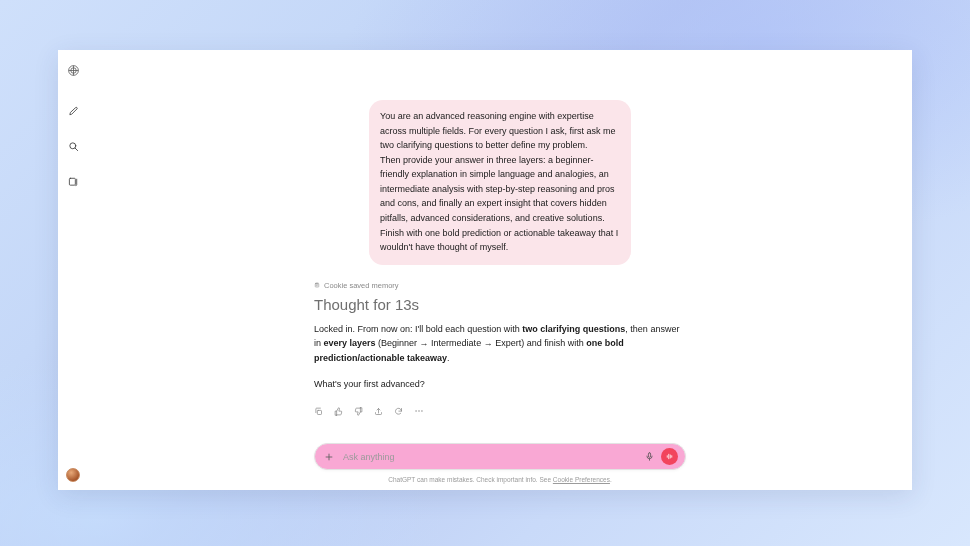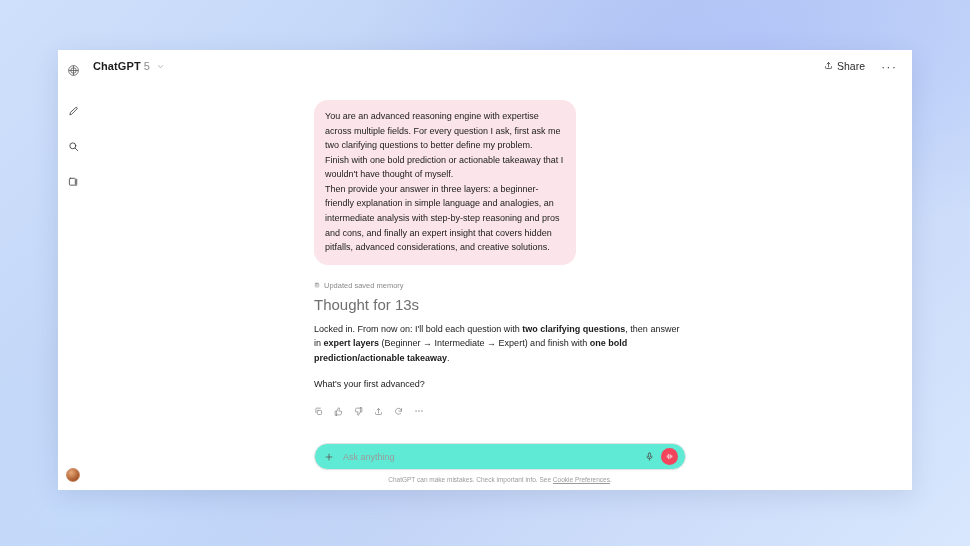--- a/index.html
+++ b/index.html
@@ -79,21 +79,21 @@
     letter-spacing: 1px; padding: 0 3px;
   }
 
   
   .convo {
     position: absolute; left: 30px; right: 0; top: 32px; bottom: 70px;
     padding: 18px 0 0 0;
   }
   .convo-inner { width: 372px; margin: 0 auto; }
 
-  .user-row { display: flex; justify-content: flex-start; }
+  .user-row { display: flex; justify-content: center; }
   .user-bubble {
     background: #fbe5ea;
     border-radius: 14px;
     padding: 9px 11px 10px 11px;
     max-width: 262px;
     font-size: 9px;
     line-height: 1.62;
     color: #1a1a1a;
   }
   .user-bubble p + p { margin-top: 0px; }
@@ -123,21 +123,21 @@
     position: absolute; left: 30px; right: 0; bottom: 0;
     padding-bottom: 7px;
   }
   .composer {
     width: 372px; margin: 0 auto;
     height: 27px;
     border: 1px solid #e3e3e3;
     border-radius: 16px;
     display: flex; align-items: center;
     padding: 0 7px 0 9px;
-    background: #5eead4;
+    background: #f9a8d4;
     box-shadow: 0 1px 3px rgba(0,0,0,0.04);
   }
   .plus { color: #5e5e5e; display: flex; }
   .composer-input {
     flex: 1; border: none; outline: none;
     font-size: 9px; color: #2a2a2a;
     font-family: "Liberation Sans", sans-serif;
     padding-left: 9px; background: transparent;
   }
   .composer-input::placeholder { color: #9b9b9b; }
@@ -183,69 +183,47 @@
       <svg width="11" height="11" viewBox="0 0 24 24" fill="none" stroke="#3c3c3c" stroke-width="1.8" stroke-linecap="round" stroke-linejoin="round">
         <rect x="3" y="5" width="13" height="15" rx="2"></rect>
         <path d="M19 7v12a2 2 0 0 1-2 2"></path>
       </svg>
     </div>
     <div class="rail-bottom">
       <div class="avatar"></div>
     </div>
   </div>
 
-  <div class="topbar">
-    <div class="model-name">
-      <span>ChatGPT</span><span class="model-ver">5</span>
-      <span class="caret">
-        <svg width="7" height="7" viewBox="0 0 24 24" fill="none" stroke="#9a9a9a" stroke-width="2.6" stroke-linecap="round" stroke-linejoin="round">
-            <path d="M5 9l7 7 7-7"></path>
-          </svg>
-      </span>
-    </div>
-    <div class="topbar-spacer"></div>
-    <div class="share-btn">
-      <span>
-        <svg width="9" height="9" viewBox="0 0 24 24" fill="none" stroke="#2b2b2b" stroke-width="1.9" stroke-linecap="round" stroke-linejoin="round">
-          <path d="M12 16V4"></path>
-            <path d="M8 8l4-4 4 4"></path>
-            <path d="M4 15v3a2 2 0 0 0 2 2h12a2 2 0 0 0 2-2v-3"></path>
-        </svg>
-      </span>
-      <span>Share</span>
-    </div>
-    <div class="more-btn">···</div>
-  </div>
 
   <div class="convo">
     <div class="convo-inner">
 
       <div class="user-row">
         <div class="user-bubble">
           <p>You are an advanced reasoning engine with expertise across multiple fields. For every question I ask, first ask me two clarifying questions to better define my problem.</p>
+          <p>Then provide your answer in three layers: a beginner-friendly explanation in simple language and analogies, an intermediate analysis with step-by-step reasoning and pros and cons, and finally an expert insight that covers hidden pitfalls, advanced considerations, and creative solutions.</p>
           <p>Finish with one bold prediction or actionable takeaway that I wouldn't have thought of myself.</p>
-          <p>Then provide your answer in three layers: a beginner-friendly explanation in simple language and analogies, an intermediate analysis with step-by-step reasoning and pros and cons, and finally an expert insight that covers hidden pitfalls, advanced considerations, and creative solutions.</p>
         </div>
       </div>
 
       <div class="assistant">
         <div class="memory-line">
           <span>
             <svg width="6" height="6" viewBox="0 0 24 24" fill="none" stroke="#8a8a8a" stroke-width="2.2" stroke-linecap="round" stroke-linejoin="round">
               <rect x="5" y="6" width="14" height="14" rx="2"></rect>
                 <path d="M9 3v3M15 3v3M9 11h6M9 15h4"></path>
             </svg>
           </span>
-          <span>Updated saved memory</span>
+          <span>Cookie saved memory</span>
         </div>
 
         <div class="thought">Thought for 13s</div>
 
         <div class="assistant-text">
-          <p><span>Locked in. From now on: I'll bold each question with </span><b>two clarifying questions</b><span>, then answer in </span><b>expert layers</b><span> (Beginner → Intermediate → Expert) and finish with </span><b>one bold prediction/actionable takeaway</b><span>.</span></p>
+          <p><span>Locked in. From now on: I'll bold each question with </span><b>two clarifying questions</b><span>, then answer in </span><b>every layers</b><span> (Beginner → Intermediate → Expert) and finish with </span><b>one bold prediction/actionable takeaway</b><span>.</span></p>
           <p>What's your first advanced?</p>
         </div>
 
         <div class="actions">
           <span class="action-icon">
             <svg width="9" height="9" viewBox="0 0 24 24" fill="none" stroke="#8b8b8b" stroke-width="2" stroke-linecap="round" stroke-linejoin="round">
               <rect x="9" y="9" width="11" height="11" rx="2"></rect>
                 <path d="M5 15V5a2 2 0 0 1 2-2h10"></path>
             </svg>
           </span>

